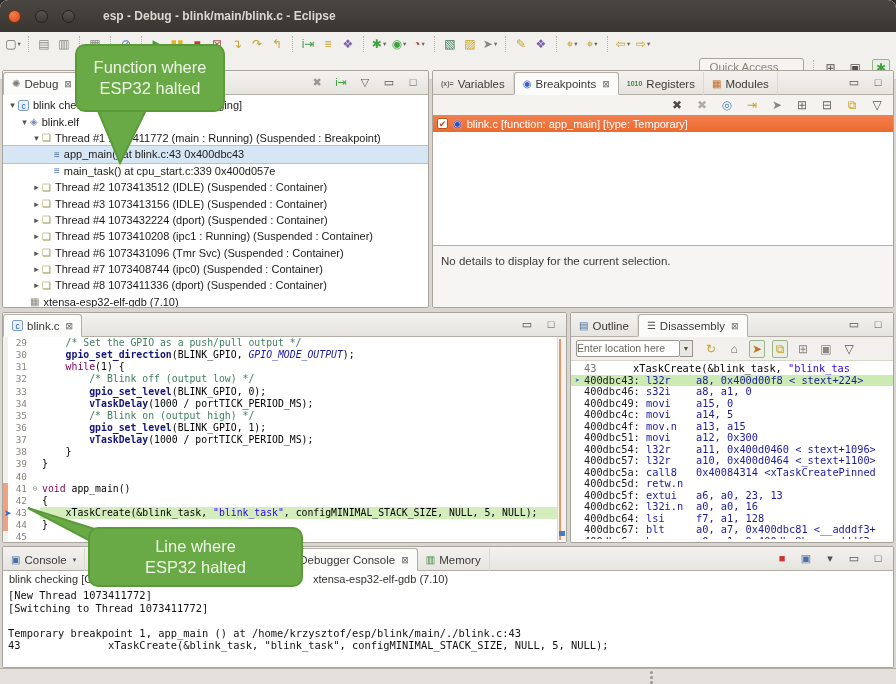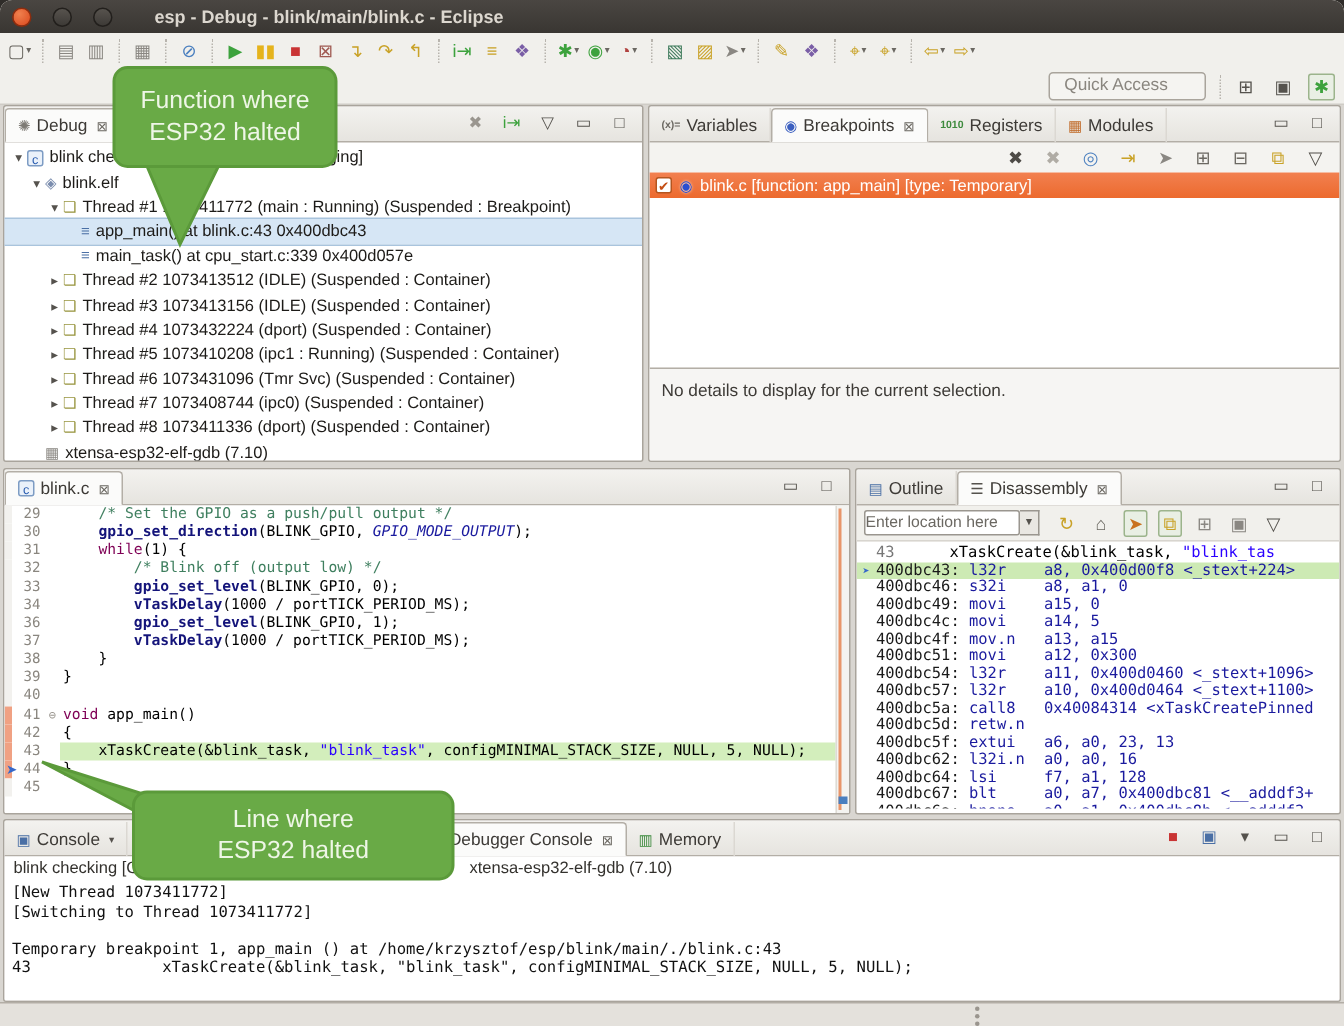--- a/index.html
+++ b/index.html
@@ -1,18 +1,18 @@
 <!DOCTYPE html>
 <html><head>
 <meta charset="utf-8">
 <style>
   *{margin:0;padding:0;box-sizing:border-box}
   html,body{width:896px;height:684px;background:#2f2c29;font-family:"Liberation Sans",sans-serif;overflow:hidden}
   .window{position:absolute;top:0;left:0;width:896px;height:684px;background:#d9d6d1;border-radius:8px 8px 0 0;overflow:hidden}
-  .titlebar{height:22px;background:linear-gradient(#4a4642,#393632);display:flex;align-items:center;padding:0 8px;gap:14px;border-radius:8px 8px 0 0}
+  .titlebar{height:32px;background:linear-gradient(#4a4642,#393632);display:flex;align-items:center;padding:0 8px;gap:14px;border-radius:8px 8px 0 0}
   .circ{width:13px;height:13px;border-radius:50%}
   .circ.close{background:radial-gradient(circle at 35% 30%,#f0804e,#d9481d);border:1px solid #8c2c0e}
   .circ.dim{background:linear-gradient(#57534e,#3d3a36);border:1px solid #221f1c}
   .wtitle{color:#dcd7cf;font-size:12px;font-weight:bold;margin-left:14px;white-space:nowrap}
   .toolbar{height:24px;background:#f1f0ec;display:flex;align-items:center;padding:0 5px;gap:4px}
   .ticon{min-width:16px;height:18px;display:flex;align-items:center;justify-content:center;gap:1px;font-size:12px;line-height:1}
   .ticon .dd{font-size:6.5px;color:#6b6862}
   .tsep{width:1px;height:16px;border-left:1px dotted #b8b4ad;margin:0 3px}
   .qarow{height:24px;background:#f1f0ec;display:flex;align-items:center;justify-content:flex-end;padding:0 6px;gap:9px;border-bottom:1px solid #cfccc6}
   .qa{border:1px solid #a9a49c;border-radius:3px;color:#8a867f;font-size:11.5px;padding:2px 24px 3px 10px;background:#f5f4f1}
@@ -391,20 +391,21 @@
       <div class="ruler">
         <div class="rline"></div>
         <div class="rmark"></div>
       </div>
     <div class="eline"><span class="chg"></span><span class="lnum">29</span><span class="fold"></span><span class="codew"><span class="cm">    /* Set the GPIO as a push/pull output */</span></span></div>
         <div class="eline"><span class="chg"></span><span class="lnum">30</span><span class="fold"></span><span class="codew"><span>    </span><span class="fn">gpio_set_direction</span><span>(BLINK_GPIO, </span><span class="mac">GPIO_MODE_OUTPUT</span><span>);</span></span></div>
         <div class="eline"><span class="chg"></span><span class="lnum">31</span><span class="fold"></span><span class="codew"><span>    </span><span class="kw">while</span><span>(1) {</span></span></div>
         <div class="eline"><span class="chg"></span><span class="lnum">32</span><span class="fold"></span><span class="codew"><span class="cm">        /* Blink off (output low) */</span></span></div>
         <div class="eline"><span class="chg"></span><span class="lnum">33</span><span class="fold"></span><span class="codew"><span>        </span><span class="fn">gpio_set_level</span><span>(BLINK_GPIO, 0);</span></span></div>
         <div class="eline"><span class="chg"></span><span class="lnum">34</span><span class="fold"></span><span class="codew"><span>        </span><span class="fn">vTaskDelay</span><span>(1000 / portTICK_PERIOD_MS);</span></span></div>
+        <div class="eline"><span class="chg"></span><span class="lnum">35</span><span class="fold"></span><span class="codew"><span class="cm">        /* Blink on (output high) */</span></span></div>
         <div class="eline"><span class="chg"></span><span class="lnum">36</span><span class="fold"></span><span class="codew"><span>        </span><span class="fn">gpio_set_level</span><span>(BLINK_GPIO, 1);</span></span></div>
         <div class="eline"><span class="chg"></span><span class="lnum">37</span><span class="fold"></span><span class="codew"><span>        </span><span class="fn">vTaskDelay</span><span>(1000 / portTICK_PERIOD_MS);</span></span></div>
         <div class="eline"><span class="chg"></span><span class="lnum">38</span><span class="fold"></span><span class="codew"><span>    }</span></span></div>
         <div class="eline"><span class="chg"></span><span class="lnum">39</span><span class="fold"></span><span class="codew"><span>}</span></span></div>
         <div class="eline"><span class="chg"></span><span class="lnum">40</span><span class="fold"></span><span class="codew"></span></div>
         <div class="eline"><span class="chg on"></span><span class="lnum">41</span><span class="fold">⊖</span><span class="codew"><span class="kw">void</span><span> </span><span class="fnb">app_main</span><span>()</span></span></div>
         <div class="eline"><span class="chg on"></span><span class="lnum">42</span><span class="fold"></span><span class="codew"><span>{</span></span></div>
         <div class="eline cur"><span class="chg on"></span><span class="lnum">43</span><span class="fold"></span><span class="codew"><span>    xTaskCreate(&amp;blink_task, </span><span class="str">"blink_task"</span><span>, configMINIMAL_STACK_SIZE, NULL, 5, NULL);</span></span></div>
         <span class="iptr" style="top: 170.1px;">➤</span>
         <div class="eline"><span class="chg on"></span><span class="lnum">44</span><span class="fold"></span><span class="codew"><span>}</span></span></div>

